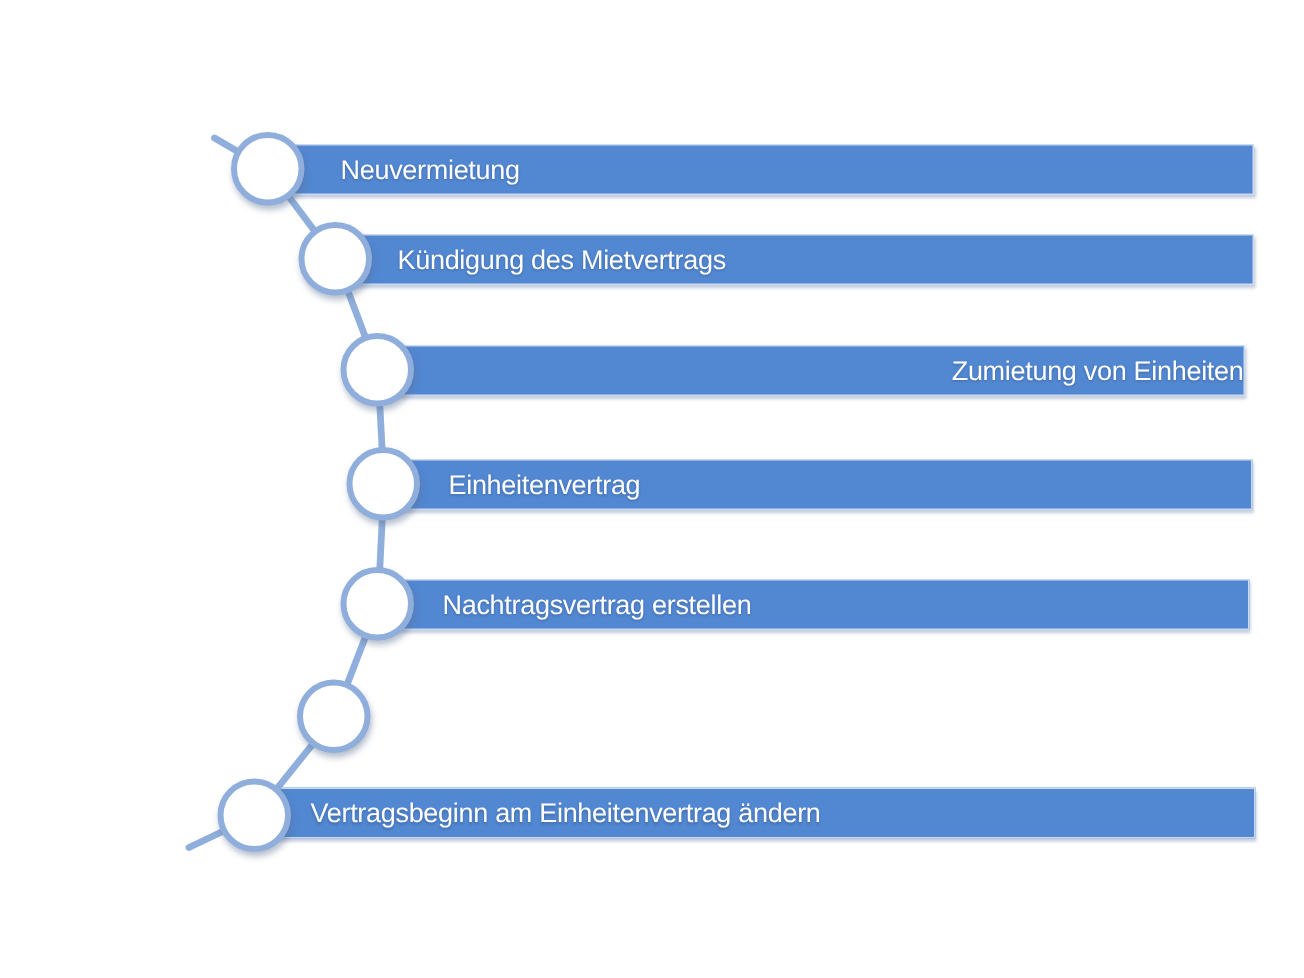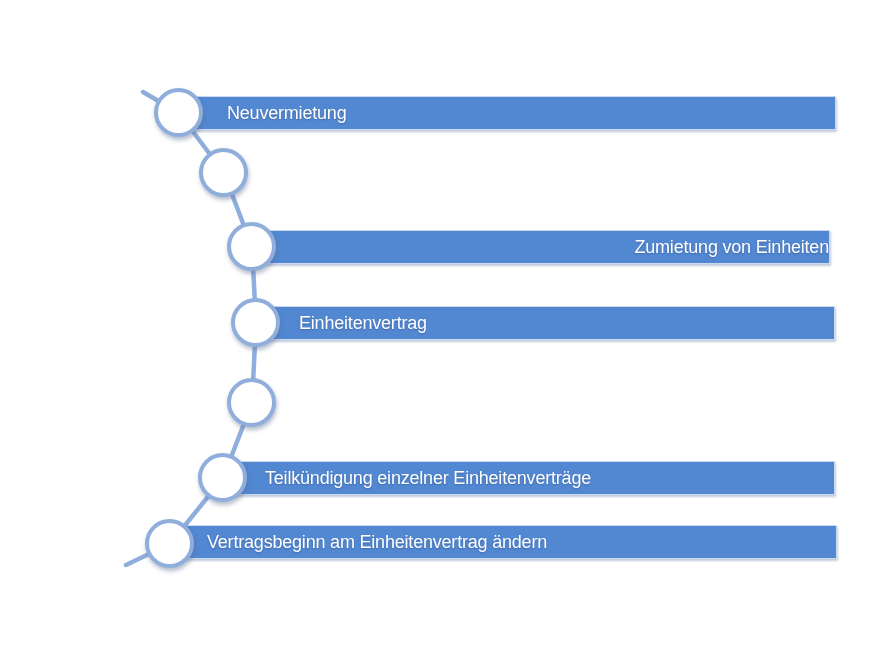--- a/index.html
+++ b/index.html
@@ -66,37 +66,40 @@
 
   <svg class="connector-svg" viewBox="0 0 869 652" xmlns="http://www.w3.org/2000/svg">
     <polyline points="107,92 143,113 188,173 216,247 220,323 216,403 187,478 134,544 90,565"></polyline>
   </svg>
 
   <div class="bar" style="left:143px; top:96px; width:657px; padding-left:47px;">
     <span class="bar-label">Neuvermietung</span>
   </div>
   <div class="node" style="left:118px; top:88px;"></div>
 
+  <div class="bar" style="left:188px; top:156px; width:612px; padding-left:40px;">
+    <span class="bar-label">Kündigung des Mietvertrags</span>
+  </div>
   <div class="node" style="left:163px; top:148px;"></div>
 
   <div class="bar" style="left:216px; top:230px; width:578px; padding-left:42px;justify-content:flex-end;">
     <span class="bar-label">Zumietung von Einheiten</span>
   </div>
   <div class="node" style="left:191px; top:222px;"></div>
 
   <div class="bar" style="left:220px; top:306px; width:579px; padding-left:42px;">
     <span class="bar-label">Einheitenvertrag</span>
   </div>
   <div class="node" style="left:195px; top:298px;"></div>
 
+  <div class="bar" style="left:216px; top:386px; width:581px; padding-left:42px;">
+    <span class="bar-label">Nachtragsvertrag erstellen</span>
+  </div>
   <div class="node" style="left:191px; top:378px;"></div>
 
-  <div class="bar" style="left:187px; top:461px; width:612px; padding-left:41px;">
-    <span class="bar-label">Teilkündigung einzelner Einheitenverträge</span>
-  </div>
   <div class="node" style="left:162px; top:453px;"></div>
 
   <div class="bar" style="left:134px; top:525px; width:667px; padding-left:36px;">
     <span class="bar-label">Vertragsbeginn am Einheitenvertrag ändern</span>
   </div>
   <div class="node" style="left:109px; top:519px;"></div>
 
 </div>
 
 </body></html>

